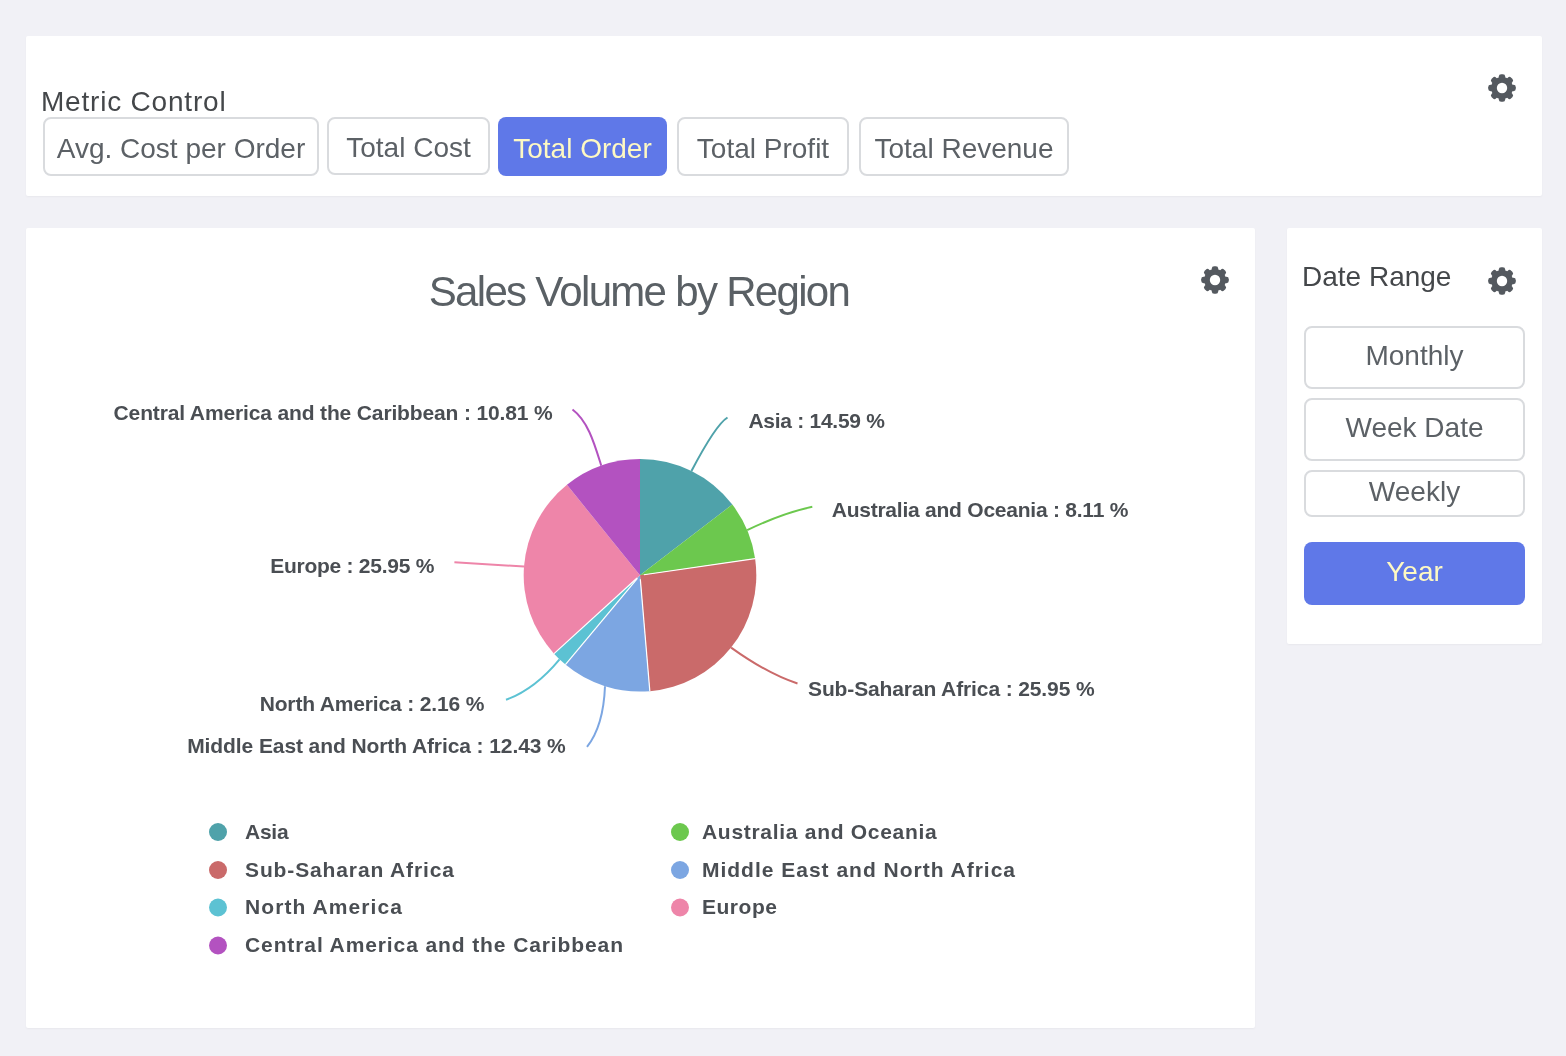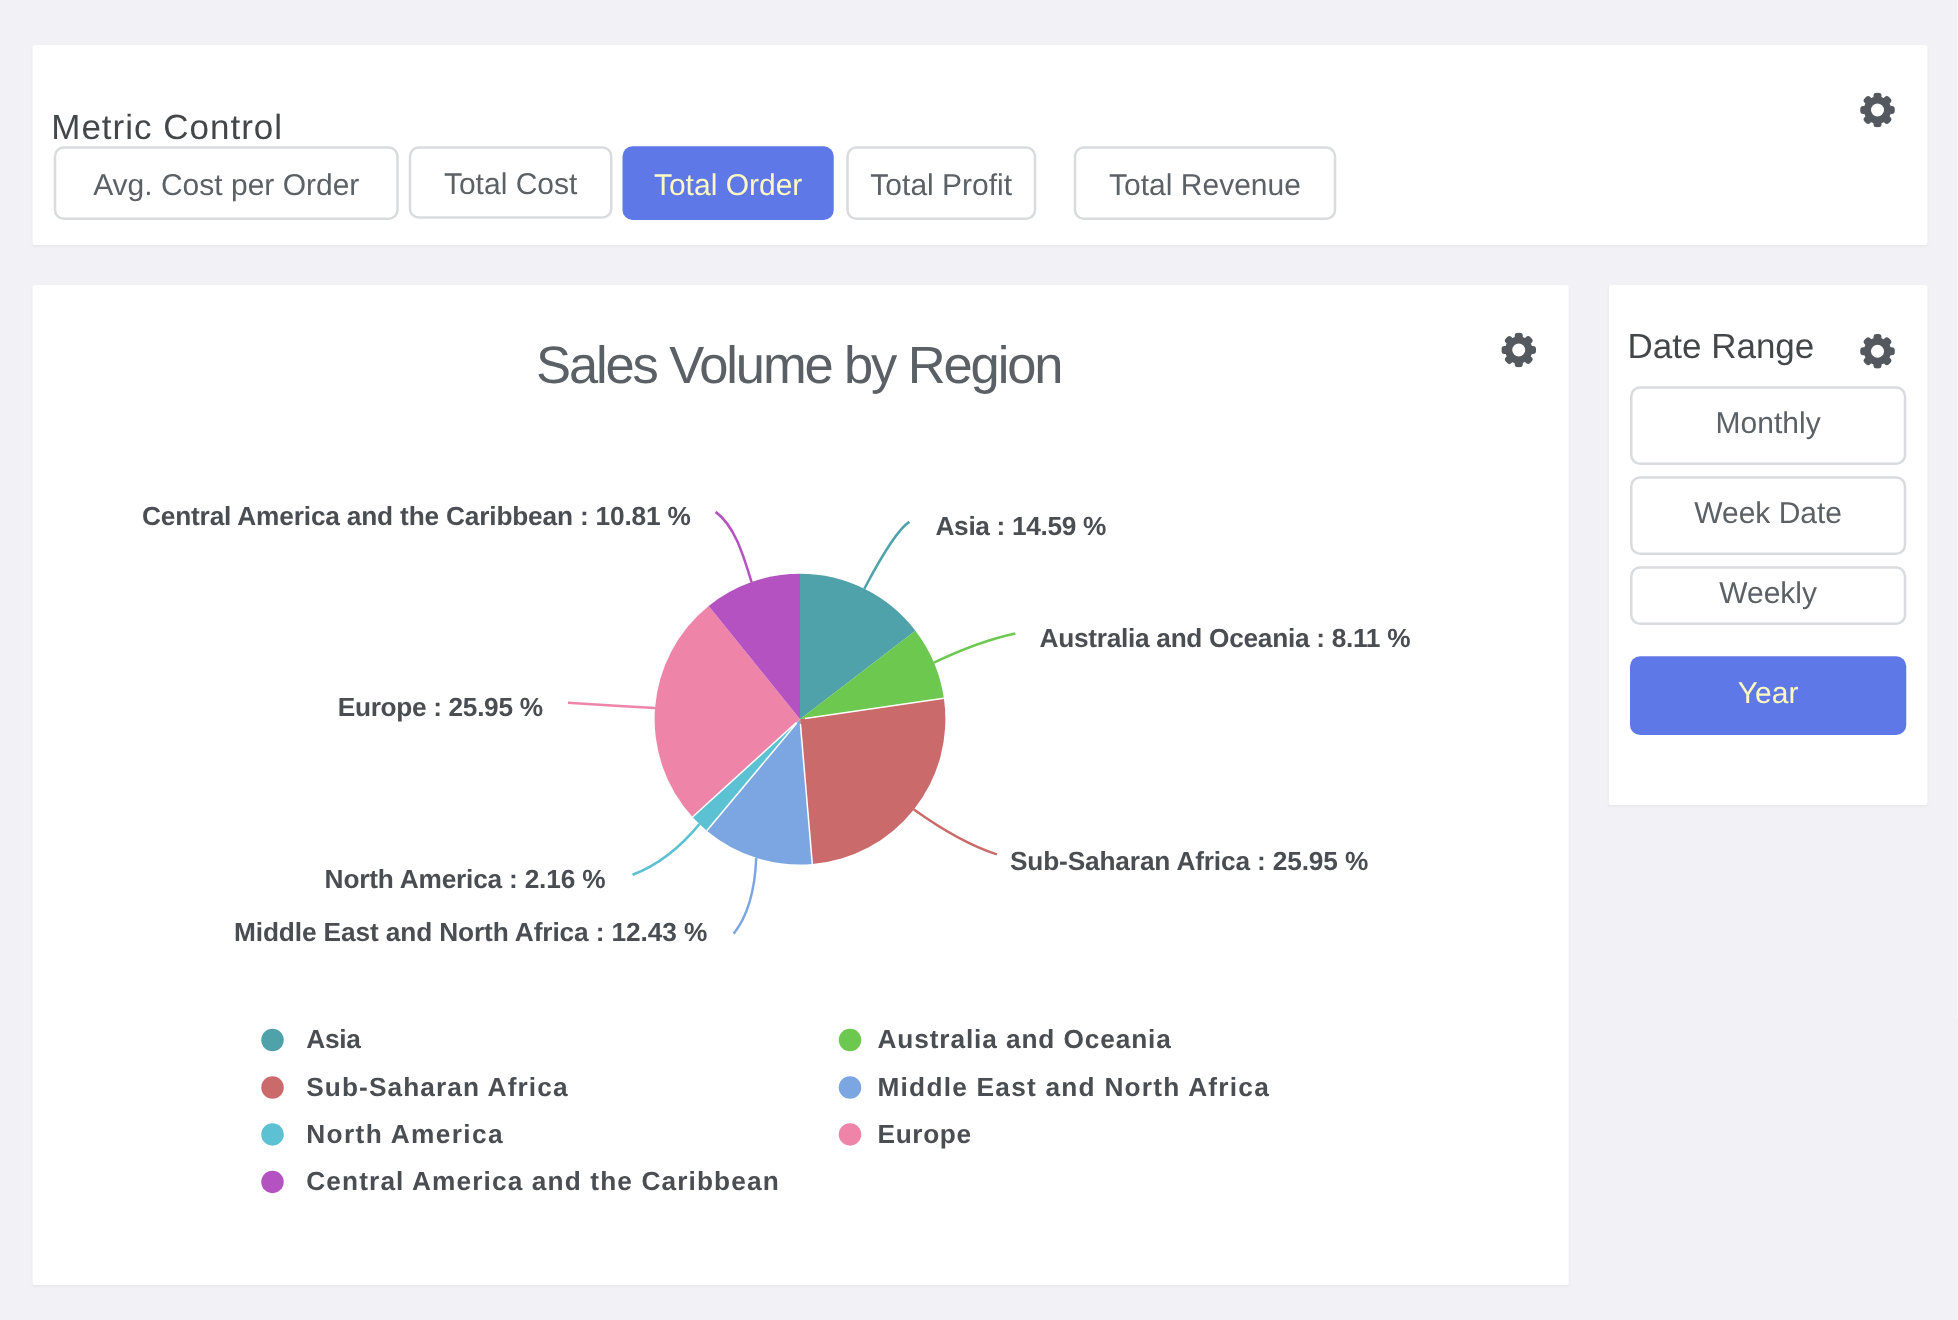--- a/index.html
+++ b/index.html
@@ -3,40 +3,40 @@
 <meta charset="utf-8">
 <style>
   html,body{margin:0;padding:0;}
   body{width:1566px;height:1056px;background:#f1f1f6;font-family:"Liberation Sans",sans-serif;position:relative;overflow:hidden;}
   .card{position:absolute;background:#ffffff;border-radius:2px;box-shadow:0 1px 2px rgba(0,0,0,0.04);}
   #topcard{left:26px;top:36px;width:1516px;height:160px;}
   #chartcard{left:26px;top:228px;width:1229px;height:800px;}
   #datecard{left:1287px;top:228px;width:255px;height:416px;}
   .hdr{position:absolute;font-size:28px;line-height:28px;color:#44474a;}
   .btn{position:absolute;box-sizing:border-box;border:2px solid #d9dbde;border-radius:8px;background:#fff;
-       color:#5c6166;font-size:24px;display:flex;align-items:center;justify-content:center;}
+       color:#5c6166;font-size:28px;display:flex;align-items:center;justify-content:center;}
   .btn.sel{border:none;background:#5f78e8;color:#fef9c3;}
   .mbtn{padding-top:4px;}
-  .dbtn{padding-bottom:4px;}
+  .dbtn{padding-bottom:4px;margin-top:17px;}
   .gear{position:absolute;width:28px;height:28px;}
   svg text{font-family:"Liberation Sans",sans-serif;}
 </style>
 </head>
 <body>
   <div class="card" id="topcard"></div>
   <div class="card" id="chartcard"></div>
   <div class="card" id="datecard"></div>
 
   <div class="hdr" id="h-metric" style="left:41px;top:88px;letter-spacing:0.8px;">Metric Control</div>
   <div class="hdr" id="h-date" style="left:1302px;top:263px;">Date Range</div>
 
   <div class="btn mbtn" style="left:43px;top:117px;width:276px;height:59px;">Avg. Cost per Order</div>
   <div class="btn mbtn" style="left:327px;top:117px;width:163px;height:58px;">Total Cost</div>
   <div class="btn sel mbtn" style="left:498px;top:117px;width:169px;height:59px;">Total Order</div>
-  <div class="btn mbtn" style="left:677px;top:117px;width:152px;height:59px;">Total Profit</div>
+  <div class="btn mbtn" style="left:677px;top:117px;width:172px;height:59px;">Total Profit</div>
   <div class="btn mbtn" style="left:859px;top:117px;width:210px;height:59px;">Total Revenue</div>
 
   <div class="btn dbtn" style="left:1304px;top:309px;width:221px;height:63px;">Monthly</div>
   <div class="btn dbtn" style="left:1304px;top:381px;width:221px;height:63px;">Week Date</div>
   <div class="btn dbtn" style="left:1304px;top:453px;width:221px;height:47px;">Weekly</div>
   <div class="btn sel dbtn" style="left:1304px;top:525px;width:221px;height:63px;">Year</div>
 
   <svg class="gear" style="left:1488px;top:74px;" viewBox="0 0 28 28">
     <g fill="#54595f">
       <circle cx="14" cy="14" r="10.9"></circle>

